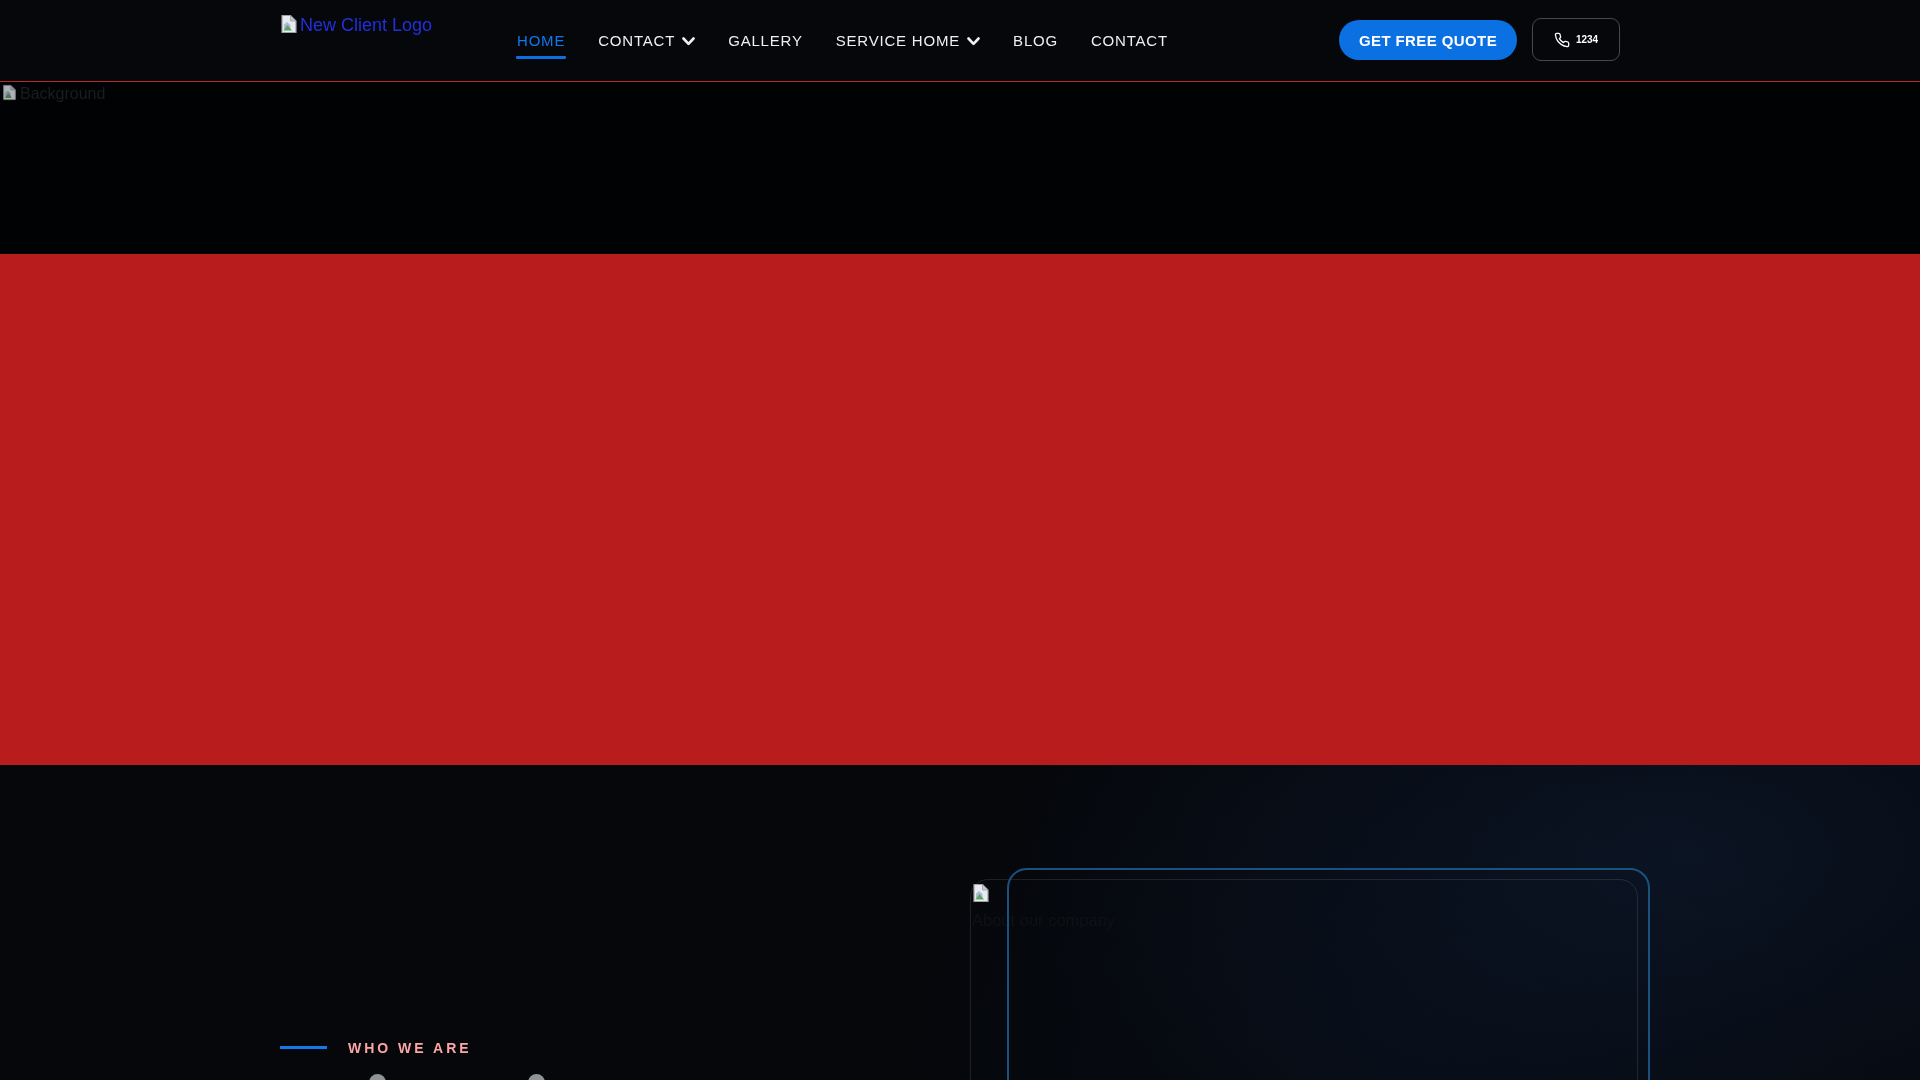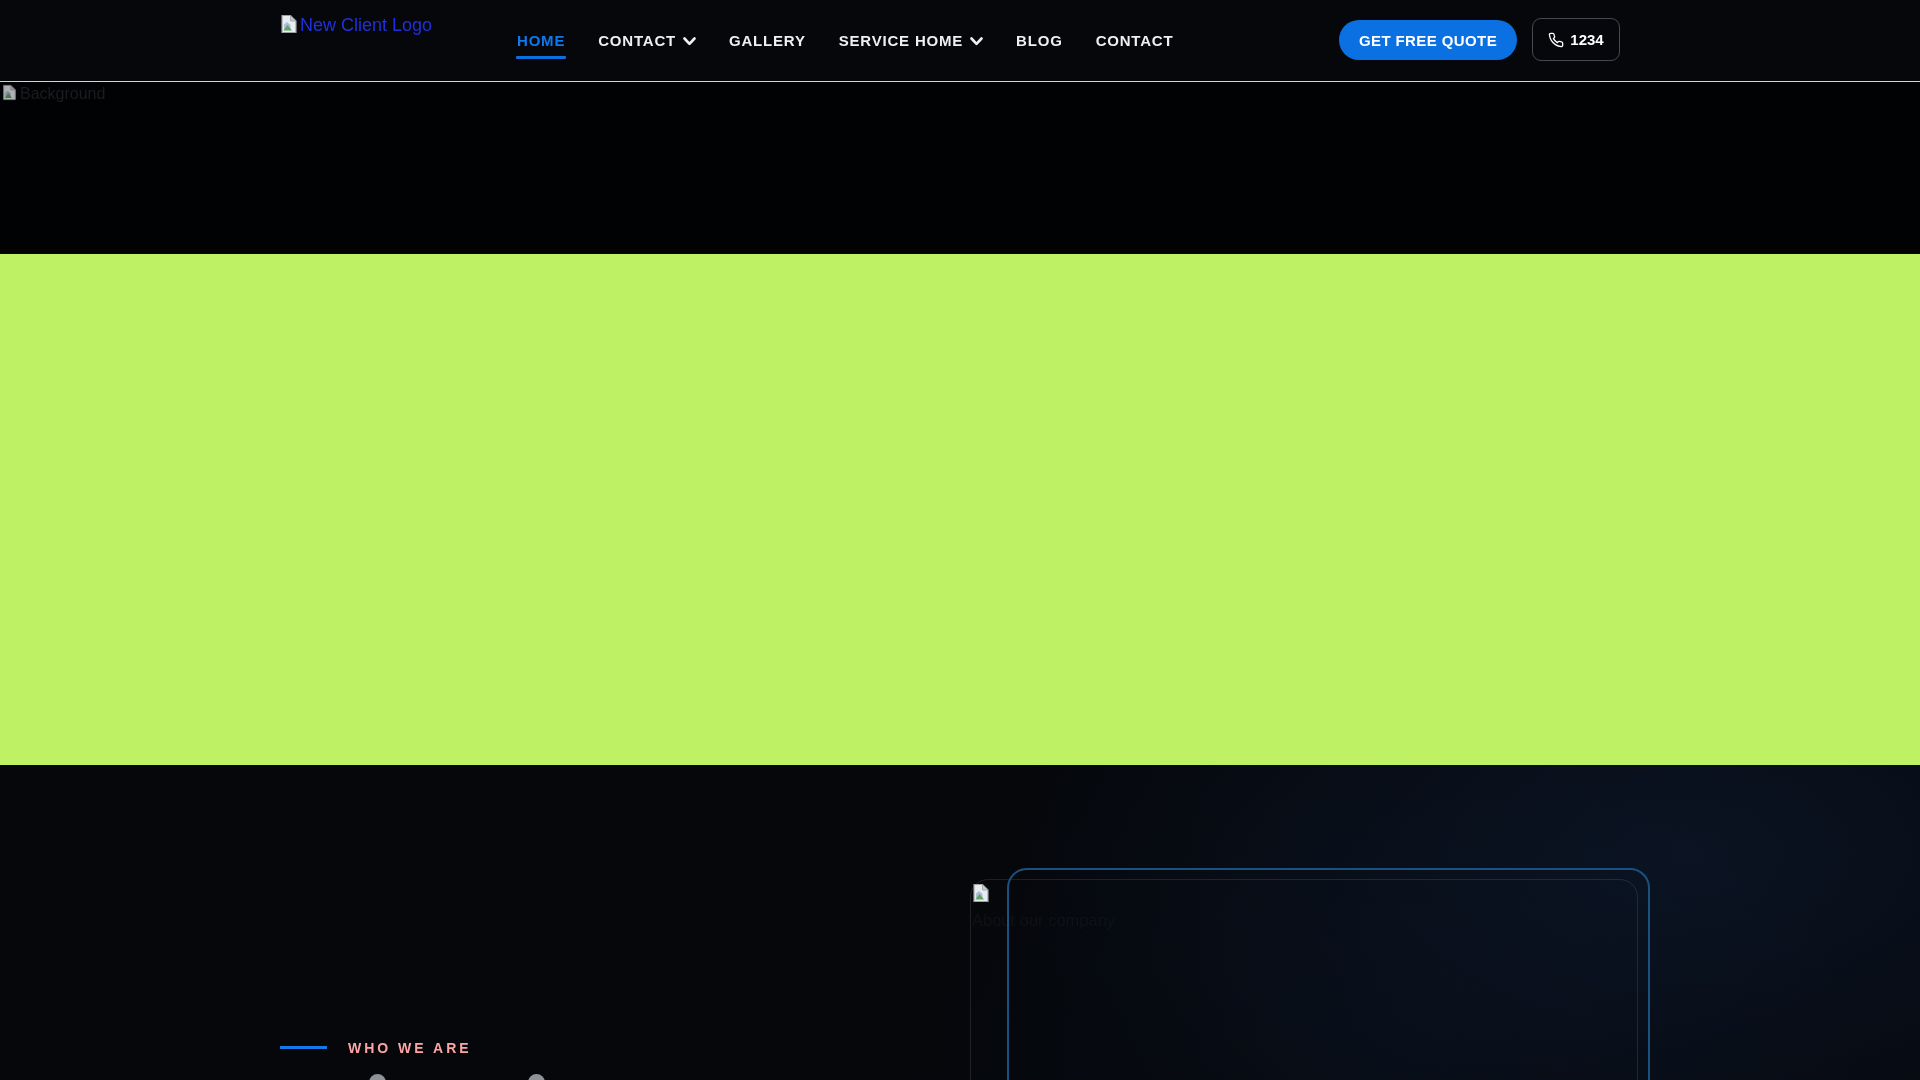--- a/index.html
+++ b/index.html
@@ -7,30 +7,30 @@
   body { font-family:"Liberation Sans", sans-serif; background:#06080c; position:relative; }
 
   .page { position:absolute; inset:0; width:1920px; height:1080px; background:#05070b; }
 
   
   .header { position:absolute; top:0; left:0; width:1704px; height:81px; background:#05070a; z-index:10; }
   .logo { position:absolute; left:280px; top:14px; display:flex; align-items:flex-start; gap:2px; cursor:pointer; text-decoration:none; }
   .logo-alt { color:#2030dd; font-size:18px; line-height:22px; }
 
   .nav { position:absolute; left:517px; top:0; height:81px; display:flex; align-items:center; gap:33px; }
-  .nav-item { position:relative; display:flex; align-items:center; gap:7px; color:#edeff1; font-size:15px; font-weight:bold; letter-spacing:0.8px; cursor:pointer; white-space:nowrap; }
+  .nav-item { position:relative; display:flex; align-items:center; gap:7px; color:#edeff1; font-size:15px; font-weight:normal; letter-spacing:0.8px; cursor:pointer; white-space:nowrap; }
   .nav-item.active { color:#0d78f0; }
   .nav-item.active::after { content:""; position:absolute; left:-1px; right:-1px; bottom:-10px; height:3px; background:#0c6fe0; border-radius:1px; }
   .chev { display:block; margin-top:1px; }
 
   .cta-btn { position:absolute; left:1339px; top:20px; width:178px; height:40px; background:#0b70e2; border:none; border-radius:20px; color:#ffffff; font-family:inherit; font-size:15px; font-weight:bold; letter-spacing:0.4px; display:flex; align-items:center; justify-content:center; cursor:pointer; }
-  .phone-btn { position:absolute; left:1532px; top:18px; width:88px; height:43px; background:transparent; border:1px solid #46494f; border-radius:9px; color:#ffffff; font-family:inherit; font-size:15px; font-weight:bold; display:flex; align-items:center; justify-content:center; gap:6px; cursor:pointer; }
+  .phone-btn { position:absolute; left:1532px; top:18px; width:88px; height:43px; background:transparent; border:1px solid #46494f; border-radius:9px; color:#ffffff; font-family:inherit; font-size:10px; font-weight:bold; display:flex; align-items:center; justify-content:center; gap:6px; cursor:pointer; }
 
   
-  .hero { position:absolute; top:81px; left:0; width:1920px; height:684px; background:#bef264; border-top:1px solid rgba(255,255,255,0.05); }
+  .hero { position:absolute; top:81px; left:0; width:1920px; height:684px; background:#b91c1c; border-top:1px solid rgba(255,255,255,0.05); }
   .hero-img-band { position:absolute; top:0; left:0; width:1920px; height:172px; background:#010203; border-bottom:1px solid rgba(255,255,255,0.025); }
   .broken-img { display:flex; align-items:flex-start; gap:3px; }
   .hero-broken { position:absolute; top:2px; left:2px; }
   .hero-broken .broken-icon { opacity:0.75; }
   .hero-broken .alt-text { color:#191d21; font-size:16px; line-height:19px; }
 
   
   .about { position:absolute; top:765px; left:0; width:1920px; height:315px;
            background: radial-gradient(1100px 620px at 88% 28%, rgba(30,62,115,0.22), rgba(0,0,0,0) 62%),
                        radial-gradient(700px 500px at 72% 95%, rgba(22,48,92,0.10), rgba(0,0,0,0) 70%),

